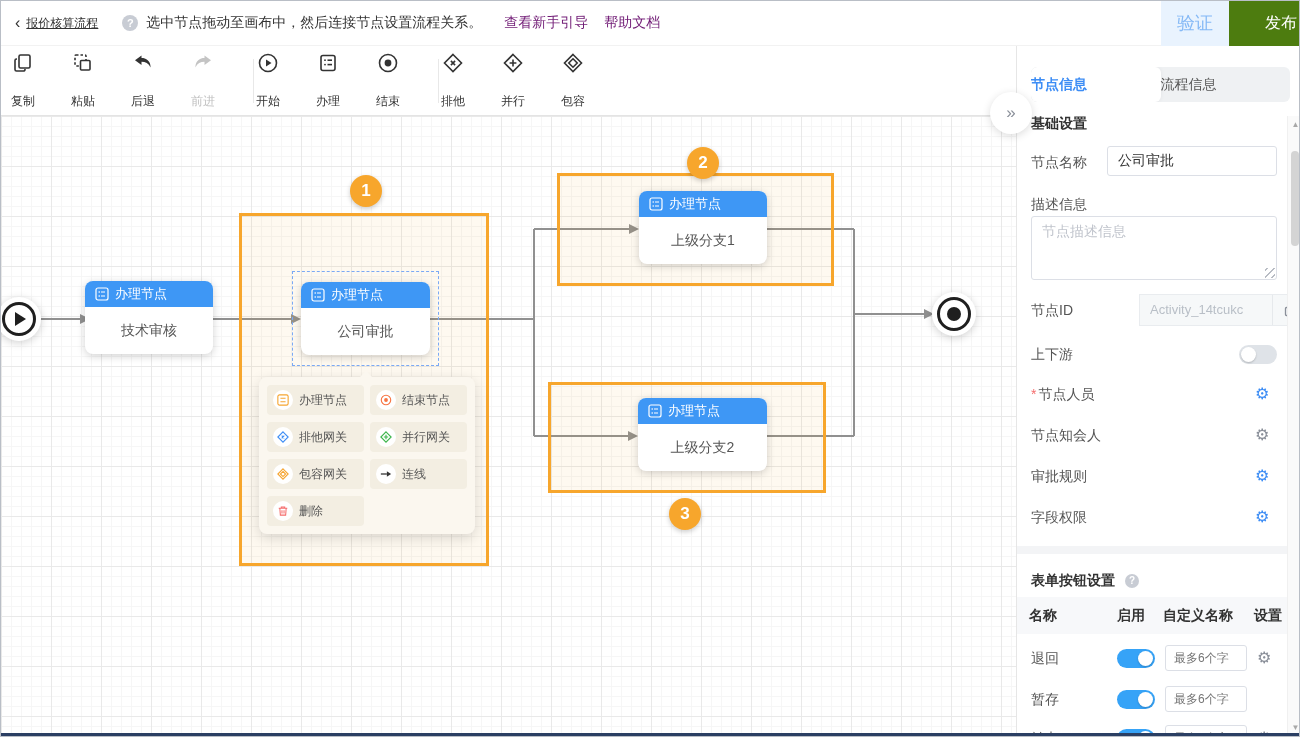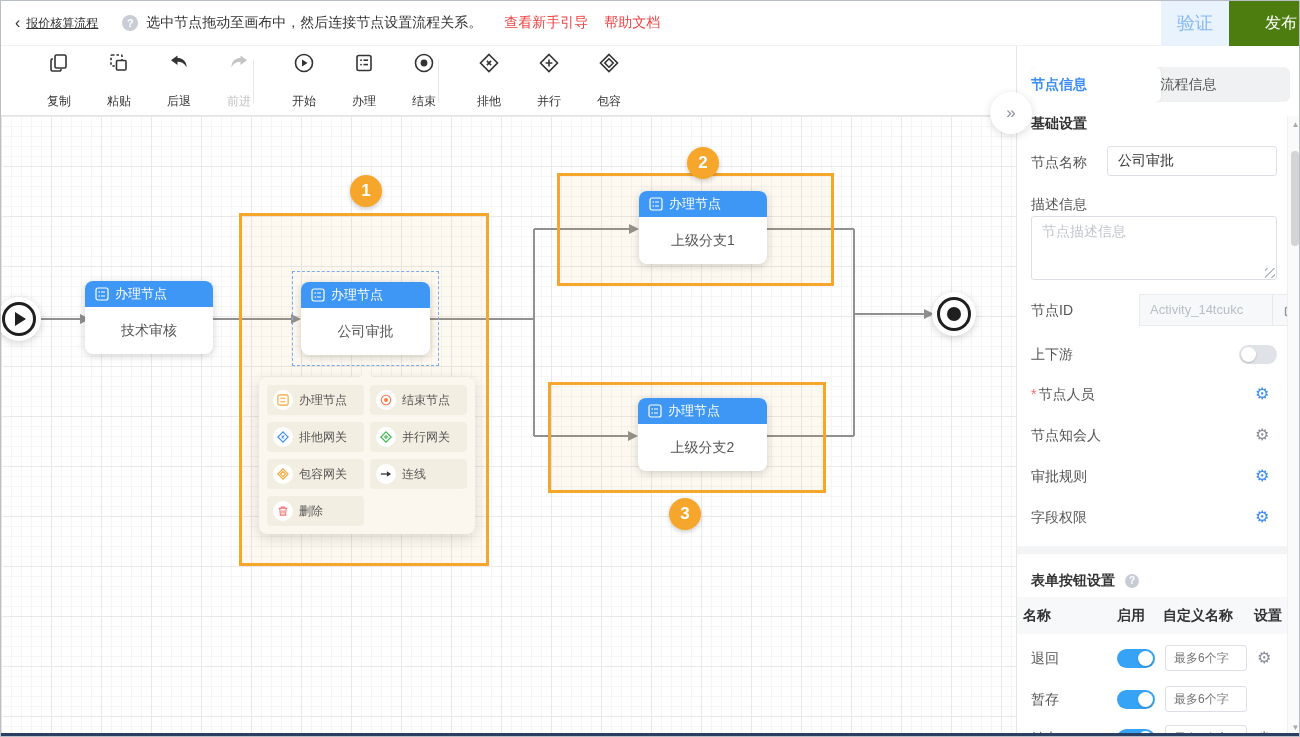--- a/index.html
+++ b/index.html
@@ -8,28 +8,28 @@
   .app { position:relative; width:1300px; height:737px; border:1px solid #b9bec6; overflow:hidden; background:#fff; }
 
   
   .header { position:absolute; left:0; top:0; width:1300px; height:45px; background:#fff; display:flex; align-items:center; border-bottom:1px solid #f2f2f2; z-index:30; }
   .back-group { display:flex; align-items:center; gap:6px; padding-left:14px; cursor:pointer; }
   .back-chevron { font-size:16px; color:#333; }
   .flow-title { font-size:12px; color:#333; text-decoration:underline; }
   .hint-group { display:flex; align-items:center; gap:8px; margin-left:24px; }
   .q-badge { width:16px; height:16px; border-radius:50%; background:#c8ccd4; color:#fff; font-size:11px; line-height:16px; text-align:center; font-weight:bold; }
   .hint-text { font-size:14px; color:#333; }
-  .hdr-link { font-size:14px; color:#ef4444; margin-left:22px; cursor:pointer; }
+  .hdr-link { font-size:14px; color:#701a75; margin-left:22px; cursor:pointer; }
   .hdr-spacer { flex:1; }
   .btn-validate { width:68px; height:45px; background:#e9f3fe; color:#85b9f6; font-size:18px; border:none; cursor:pointer; }
   .btn-publish { width:72px; height:45px; background:#4d7c0f; color:#fff; font-size:16px; border:none; cursor:pointer;padding-left:32px; }
 
   
   .toolbar { position:absolute; left:0; top:45px; width:1015px; height:70px; background:#fff; border-bottom:1px solid #e4e4e4; display:flex; align-items:center; padding-left:10px; z-index:20; }
-  .tool-item { width:60px; display:flex; flex-direction:column; align-items:flex-end; gap:18px; cursor:pointer; }
+  .tool-item { width:60px; display:flex; flex-direction:column; align-items:flex-start; gap:18px; cursor:pointer; }
   .tool-item .tlabel { font-size:12px; color:#333; }
   .tool-item.disabled .tlabel { color:#c0c0c0; }
   .tool-sep { width:1px; height:44px; background:#e8e8e8; margin:0 2px; }
   .ticon { width:24px; height:24px; }
 
   
   .canvas { position:absolute; left:0; top:115px; width:1015px; height:622px; overflow:hidden;
     background-color:#fff;
     background-image:
       linear-gradient(#e9e9e9 1px, transparent 1px),
@@ -403,21 +403,21 @@
     <div class="gear blue" style="position:absolute; left:238px; top:463px;">⚙</div>
 
     <div class="panel-divider"></div>
 
     <div class="fb-title-row">
       <span class="p-bold" style="font-size:14px;">表单按钮设置</span>
       <span class="q-badge" style="width:14px;height:14px;line-height:14px;font-size:10px;">?</span>
     </div>
 
     <div class="table-head">
-      <span class="th" style="left:6px;">名称</span>
+      <span class="th" style="left:12px;">名称</span>
       <span class="th" style="left:100px;">启用</span>
       <span class="th" style="left:146px;">自定义名称</span>
       <span class="th" style="left:237px;">设置</span>
     </div>
 
     <div>
       <span class="fb-row-name" style="top:604px;">退回</span>
       <div class="toggle on" style="position:absolute; left:100px; top:603px;">
           <div class="knob"></div>
         </div>

